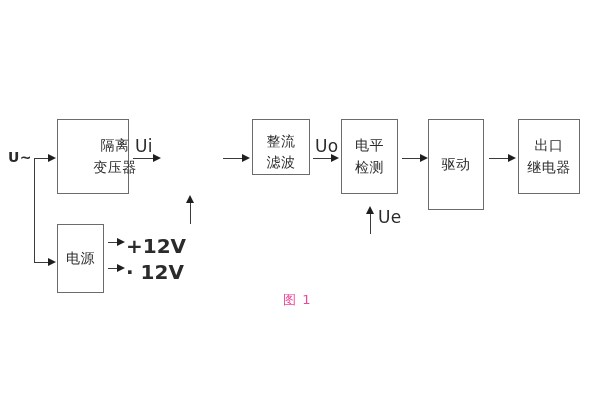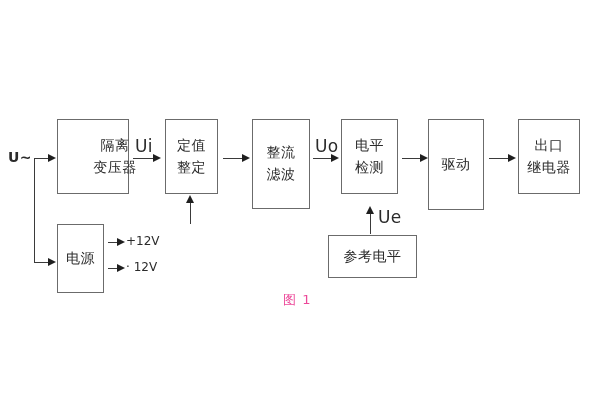--- a/index.html
+++ b/index.html
@@ -34,21 +34,21 @@
   }
   .blk .ln { display: block; }
   .lbl {
     position: absolute;
     color: #2b2b2b;
     font-size: 17px;
     white-space: nowrap;
     letter-spacing: 0.3px;
   }
   .lbl.big { font-size: 14px; font-weight: bold; }
-  .lbl.rail { font-size: 12px; font-weight: normal; letter-spacing: 0px; }
+  .lbl.rail { font-size: 20px; font-weight: bold; letter-spacing: 0px; }
   .cap {
     position: absolute;
     color: #ec4899;
     font-size: 13px;
     letter-spacing: 1px;
     white-space: nowrap;
   }
   
   .hline {
     position: absolute;
@@ -93,29 +93,25 @@
 
   <div class="blk" style="left:57px; top:119px; width:72px; height:75px;padding-left:44px;">
     <span class="ln">隔离</span>
     <span class="ln">变压器</span>
   </div>
 
   <div class="lbl" style="left:135px; top:136px;">Ui</div>
   <div class="hline" style="left:133px; top:158px; width:23px;"></div>
   <div class="arrow-r" style="left:153px; top:153.5px;"></div>
 
-  <div class="blk" style="left:165px; top:119px; width:53px; height:75px;">
-    <span class="ln">定值</span>
-    <span class="ln">整定</span>
-  </div>
 
   <div class="hline" style="left:223px; top:158px; width:22px;"></div>
   <div class="arrow-r" style="left:242px; top:153.5px;"></div>
 
-  <div class="blk" style="left:252px; top:119px; width:58px; height:90px;">
+  <div class="blk" style="left:252px; top:119px; width:58px; height:56px;justify-content:flex-end;">
     <span class="ln">整流</span>
     <span class="ln">滤波</span>
   </div>
 
   <div class="lbl" style="left:315px; top:136px;">Uo</div>
   <div class="hline" style="left:313px; top:158px; width:24px;"></div>
   <div class="arrow-r" style="left:331px; top:153.5px;"></div>
 
   <div class="blk" style="left:341px; top:119px; width:57px; height:75px;">
     <span class="ln">电平</span>
@@ -146,23 +142,20 @@
   <div class="lbl rail" style="left:126px; top:234px;">+12V</div>
 
   <div class="hline" style="left:108px; top:268px; width:13px;"></div>
   <div class="arrow-r" style="left:117px; top:263.5px;"></div>
   <div class="lbl rail" style="left:126px; top:260px;">· 12V</div>
 
 
   <div class="vline" style="left:190px; top:202px; height:22px;"></div>
   <div class="arrow-u" style="left:186px; top:195px;"></div>
 
-  <div class="blk" style="left:328px; top:235px; width:89px; height:43px;">
-    <span class="ln">参考电平</span>
-  </div>
 
   <div class="vline" style="left:370px; top:213px; height:21px;"></div>
   <div class="arrow-u" style="left:366px; top:206px;"></div>
   <div class="lbl" style="left:378px; top:207px;">Ue</div>
 
   <div class="cap" style="left:283px; top:291px;">图 1</div>
 
 </div>
 
 </body></html>

